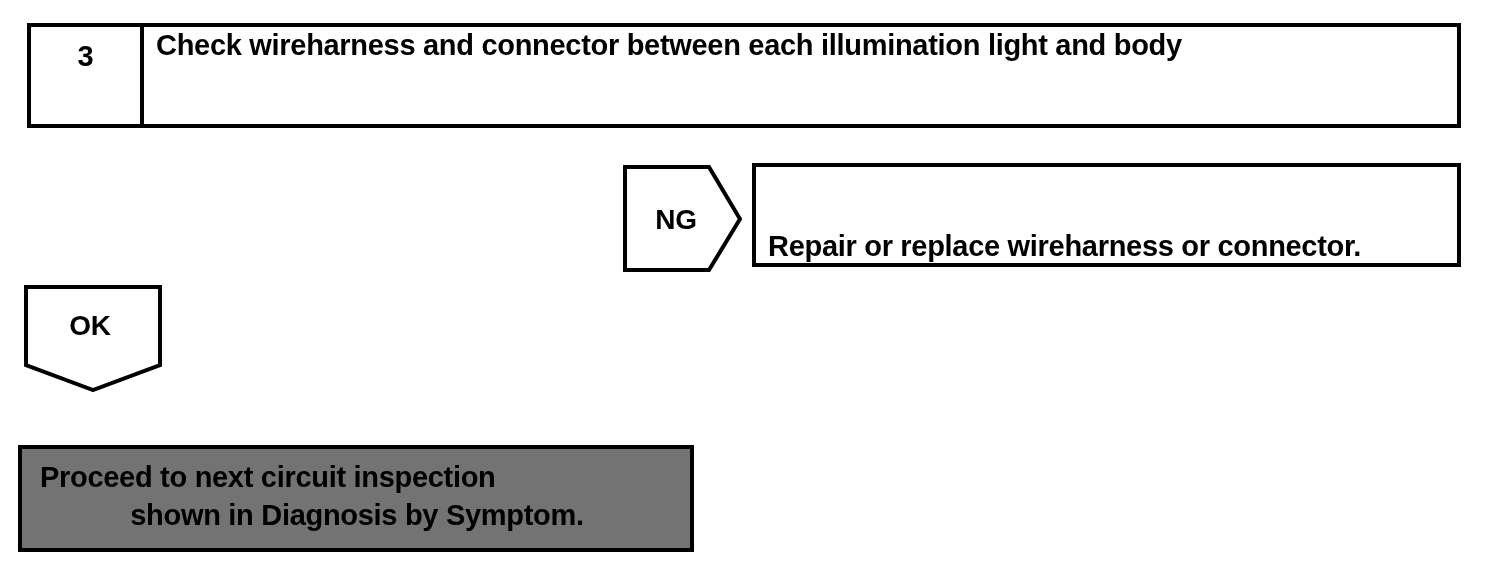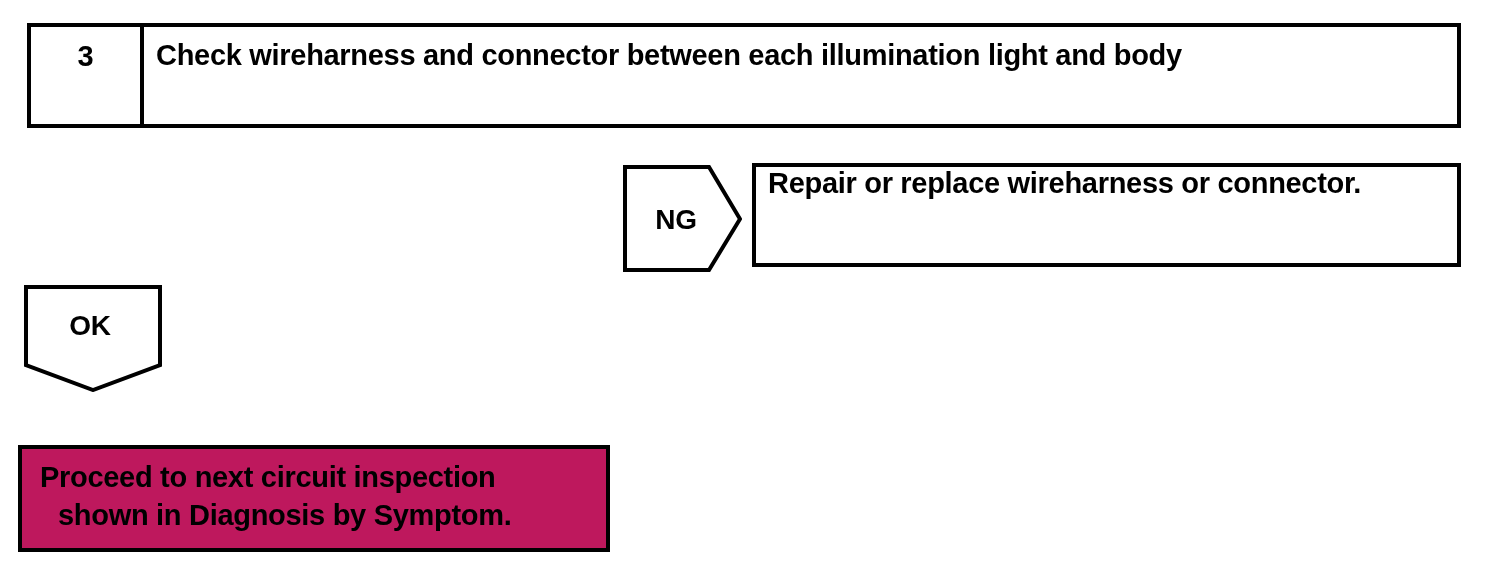--- a/index.html
+++ b/index.html
@@ -36,21 +36,21 @@
     border-right: 4px solid #000000;
     box-sizing: border-box;
     display: flex;
     justify-content: center;
     padding-top: 13px;
     font-size: 29px;
     letter-spacing: -0.3px;
   }
   .step-text-cell {
     flex: 1;
-    padding: 10px 8px 0 12px;
+    padding: 0 8px 0 12px;
     font-size: 29px;
     line-height: 37px;
     letter-spacing: -0.3px;
     white-space: nowrap;
   }
 
   
   .ng-connector {
     position: absolute;
     left: 623px;
@@ -63,54 +63,55 @@
   .action-box {
     position: absolute;
     left: 752px;
     top: 163px;
     width: 709px;
     height: 104px;
     border: 4px solid #000000;
     box-sizing: border-box;
     background: #ffffff;
     display: flex;
-    align-items: flex-start;
+    align-items: flex-end;
     padding-left: 12px;
     font-size: 29px;
     letter-spacing: -0.3px;
     white-space: nowrap;
   }
 
   
   .ok-connector {
     position: absolute;
     left: 24px;
     top: 285px;
     width: 138px;
     height: 107px;
   }
 
   
   .result-box {
     position: absolute;
     left: 18px;
     top: 445px;
-    width: 592px;
+    width: 676px;
     height: 107px;
     border: 4px solid #000000;
     box-sizing: border-box;
-    background: #be185d;
+    background: #737373;
     padding: 9px 16px 0 18px;
     font-size: 29px;
     line-height: 38px;
     letter-spacing: -0.3px;
     white-space: nowrap;
   }
   .result-line2 {
-    margin-left: 18px;
+    margin-left: 0;
+    text-align: center;
   }
 
   .svg-label {
     font-family: "Liberation Sans", sans-serif;
     font-weight: bold;
     font-size: 28px;
     letter-spacing: -0.3px;
     fill: #000000;
   }
 </style>

